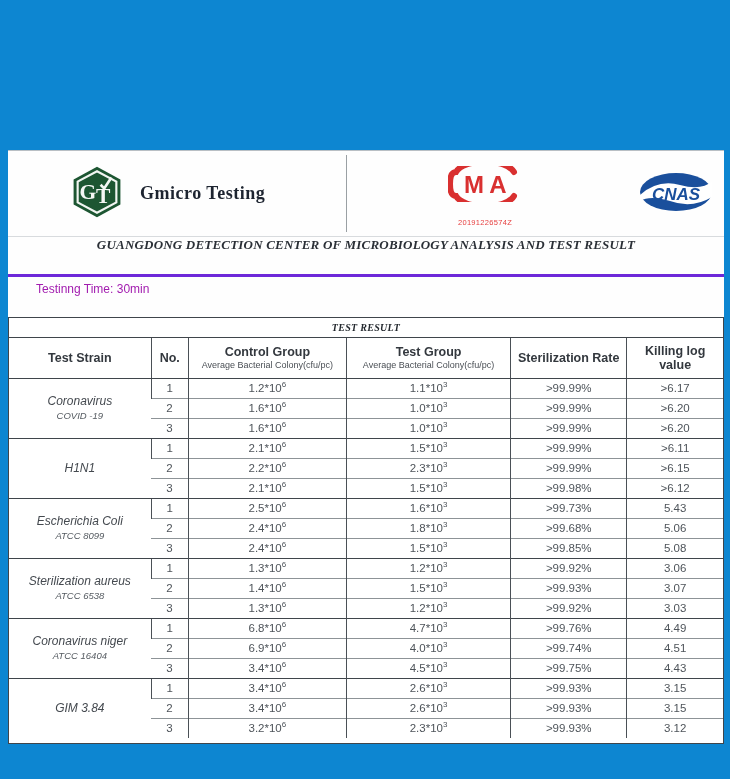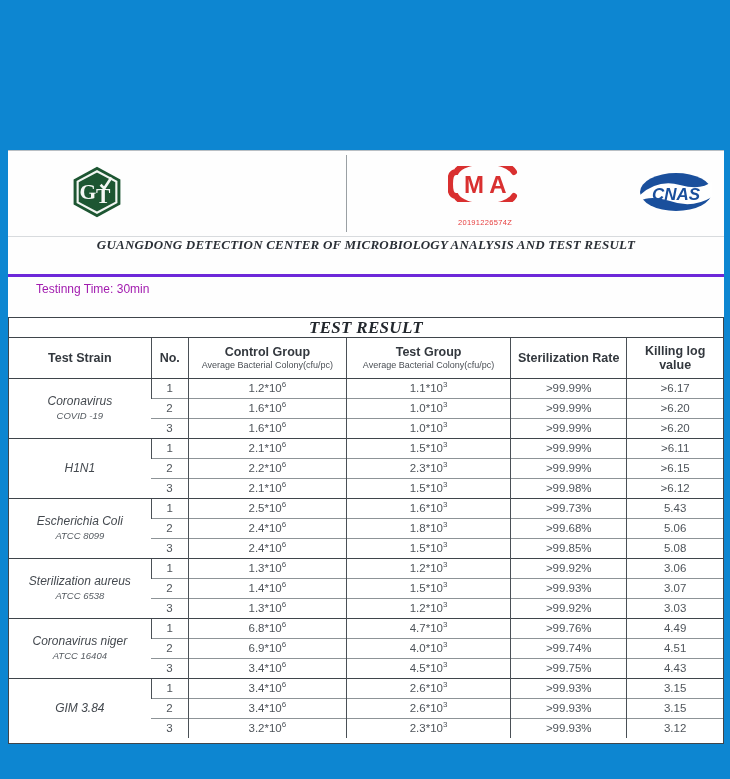--- a/index.html
+++ b/index.html
@@ -55,21 +55,21 @@
   }
   
   .report-table{
     position:absolute;left:0;top:166px;width:716px;bottom:0;
     border:1.5px solid #3f454b;box-sizing:border-box;background:#fff;
   }
   .caption-row{
     height:20px;display:flex;align-items:center;justify-content:center;
     border-bottom:1.5px solid #3f454b;box-sizing:border-box;
     font-family:"Liberation Serif",serif;font-style:italic;font-weight:bold;
-    font-size:17px;color:#23282e;letter-spacing:.3px;
+    font-size:10px;color:#23282e;letter-spacing:.3px;
   }
   table{border-collapse:collapse;table-layout:fixed;width:100%;}
   col.c-strain{width:142px;} col.c-no{width:37px;} col.c-control{width:158px;}
   col.c-test{width:164px;} col.c-rate{width:116px;} col.c-log{width:96px;}
   th,td{
     border-left:1px solid #4a5056;padding:0;text-align:center;vertical-align:middle;
     box-sizing:border-box;
   }
   th:first-child,td:first-child{border-left:none;}
   thead th{
@@ -98,20 +98,21 @@
       <div class="brand">
         <span>
           <svg width="54" height="54" viewBox="0 0 60 60">
             <polygon points="30,2 56,16 56,44 30,58 4,44 4,16" fill="#1d5632"></polygon>
             <polygon points="30,7 51.5,18.5 51.5,41.5 30,53 8.5,41.5 8.5,18.5" fill="#1d5632" stroke="#f2f6f2" stroke-width="2.4"></polygon>
             <text x="20" y="38" font-family="Liberation Serif,serif" font-weight="bold" font-size="24" fill="#f4f7f4" text-anchor="middle">G</text>
             <text x="37" y="42" font-family="Liberation Serif,serif" font-weight="bold" font-size="24" fill="#f4f7f4" text-anchor="middle">T</text>
             <path d="M34 22 L38 26 L46 14" stroke="#f4f7f4" stroke-width="3" fill="none"></path>
           </svg>
         </span>
+        <span class="company-name">Gmicro Testing</span>
       </div>
       <div class="header-divider"></div>
 
       <div class="cert-logos">
         <div class="cma">
           <svg width="74" height="36" viewBox="0 0 74 36">
             <path d="M66 6 A30 14 0 0 0 8 6 Q2 6 2 18 Q2 30 8 30 A30 14 0 0 0 66 30" fill="none" stroke="#d93030" stroke-width="6" stroke-linecap="round"></path>
             <text x="26" y="27" font-family="Liberation Sans,sans-serif" font-weight="bold" font-size="24" fill="#d93030" text-anchor="middle">M</text>
             <text x="50" y="27" font-family="Liberation Sans,sans-serif" font-weight="bold" font-size="24" fill="#d93030" text-anchor="middle">A</text>
           </svg>

